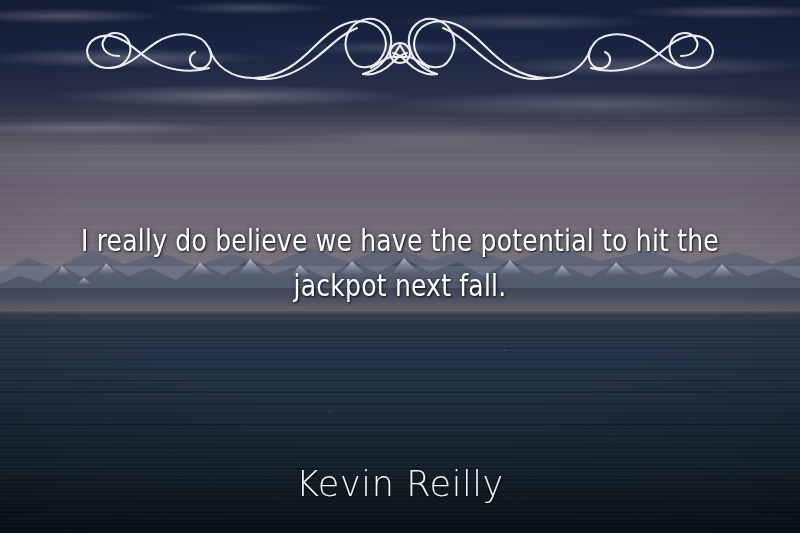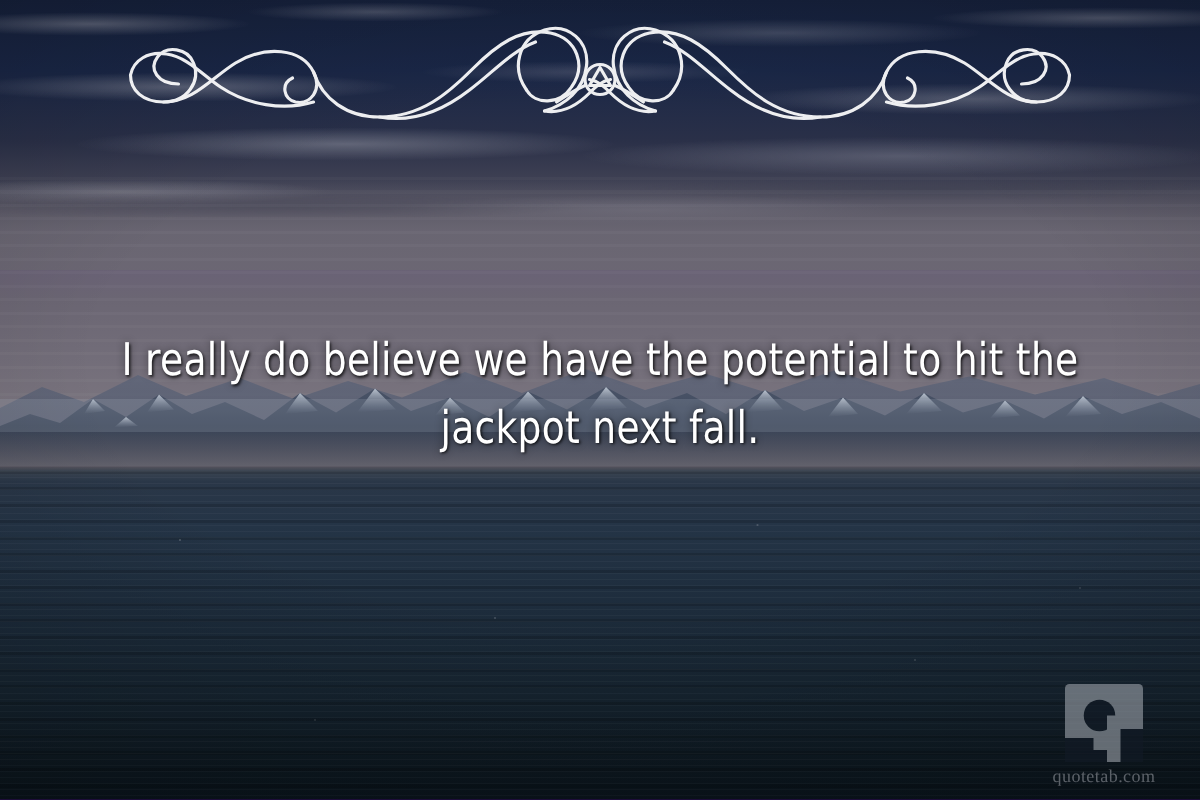--- a/index.html
+++ b/index.html
@@ -334,28 +334,16 @@
         <path d="M352,62 C340,64 330,58 322,50 C318,46 314,42 308,41"></path>
         <path d="M628,38 C626,28 616,22 604,24 C590,26 580,38 568,46
                  C550,58 526,62 506,56"></path>
         <path d="M462,66 C440,70 420,62 402,48 C386,36 374,22 358,16"></path>
       </g>
     </svg>
   </div>
 
   <div class="quote">I really do believe we have the potential to hit the jackpot next fall.</div>
 
-
-  <div class="watermark">
-    <div class="wm-logo">
-      <svg width="52" height="52" viewBox="0 0 52 52" xmlns="http://www.w3.org/2000/svg">
-        <rect x="0" y="0" width="52" height="52" rx="3" fill="#9aa0a8"></rect>
-        <circle cx="23" cy="21" r="10.5" fill="#121a26"></circle>
-        <rect x="28" y="21" width="9" height="31" fill="#9aa0a8"></rect>
-        <rect x="37" y="30" width="15" height="22" fill="#121a26"></rect>
-        <rect x="0" y="44" width="28" height="8" fill="#121a26"></rect>
-        <rect x="0" y="36" width="19" height="16" fill="#121a26"></rect>
-      </svg>
-    </div>
-    <div class="wm-text">quotetab.com</div>
-  </div>
+  <div class="author">Kevin Reilly</div>
+
 
 </div>
 
 </body></html>

